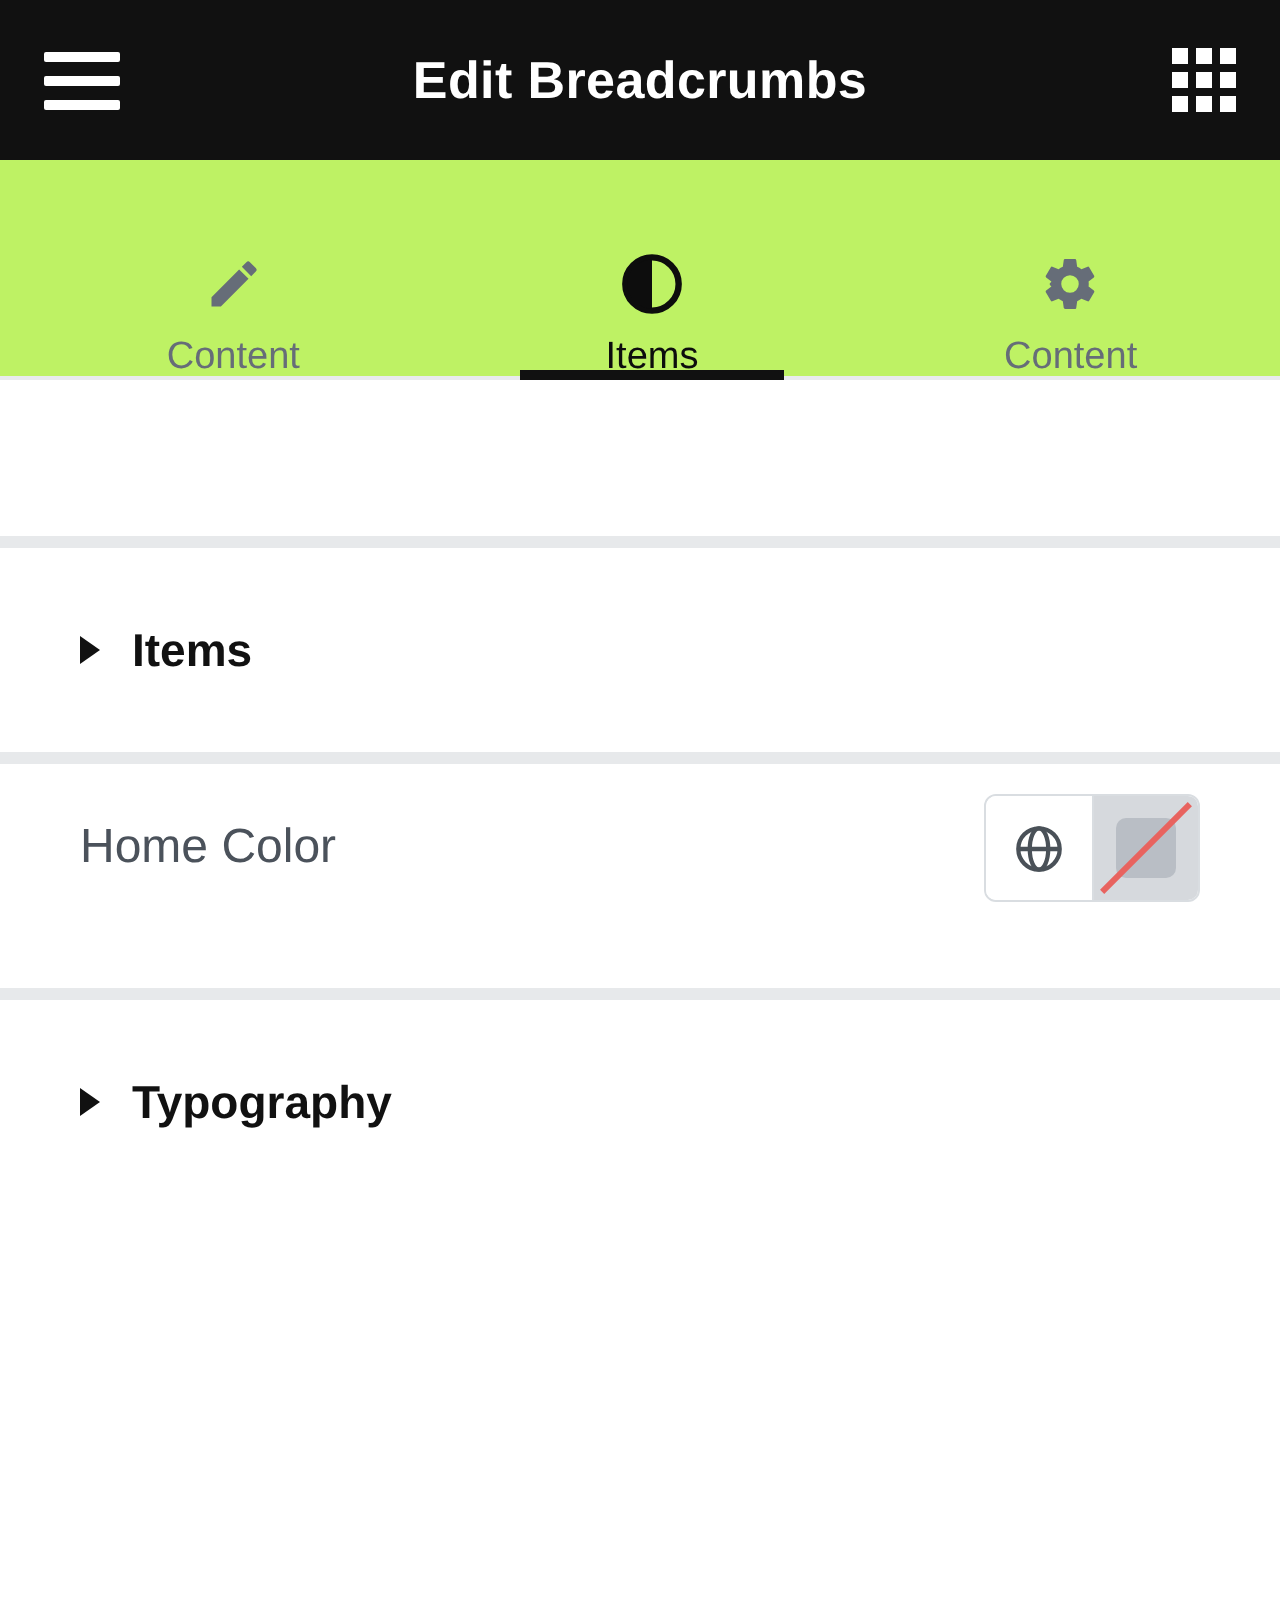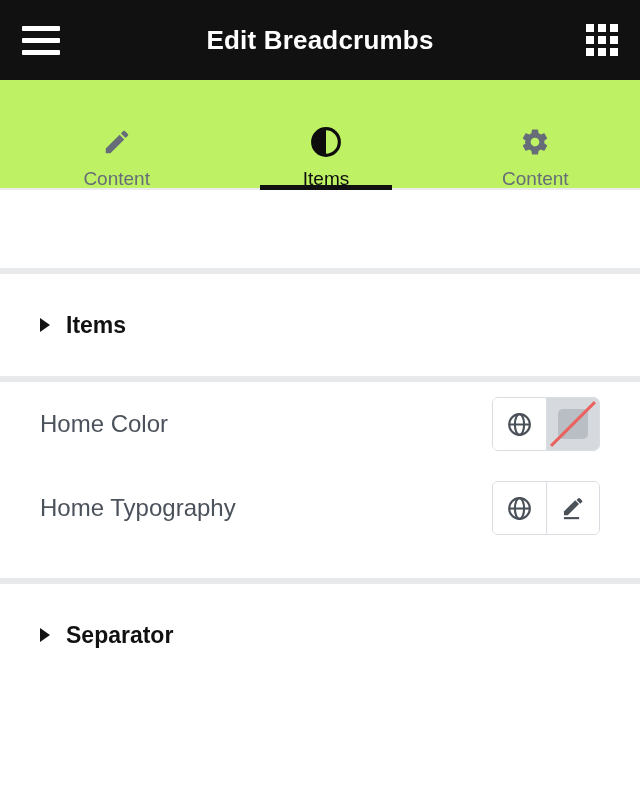--- a/index.html
+++ b/index.html
@@ -333,49 +333,30 @@
                 <line x1="2.8" y1="12" x2="21.2" y2="12"></line>
               </svg>
             </div>
             <div class="btn-cell swatch-empty">
               <span class="swatch-inner"></span>
               <span class="swatch-slash"></span>
             </div>
           </div>
         </div>
 
-        <div class="control-row">
-          <div class="control-label">Home Typography</div>
-          <div class="btn-group">
-            <div class="btn-cell">
-              <svg class="icon-svg" width="27" height="27" viewBox="0 0 24 24" fill="none" stroke="#4a5158" stroke-width="1.9">
-                <circle cx="12" cy="12" r="9.2"></circle>
-                <ellipse cx="12" cy="12" rx="4.1" ry="9.2"></ellipse>
-                <line x1="2.8" y1="12" x2="21.2" y2="12"></line>
-              </svg>
-            </div>
-            <div class="btn-cell">
-              <svg class="icon-svg" width="27" height="27" viewBox="0 0 24 24" fill="#4a5158">
-                <path d="M3.5 14.6V18h3.4L16.9 8l-3.4-3.4L3.5 14.6z"></path>
-                <path d="M19.6 6.2a.9.9 0 0 0 0-1.3l-2-2a.9.9 0 0 0-1.3 0l-1.6 1.6 3.3 3.3 1.6-1.6z"></path>
-                <rect x="3.5" y="19.6" width="13.5" height="1.9"></rect>
-              </svg>
-            </div>
-          </div>
-        </div>
 
       </div>
     </div>
 
     <div class="divider"></div>
 
     <div class="section">
       <div class="section-header">
         <span class="caret collapsed"></span>
-        <span class="section-title">Separator</span>
+        <span class="section-title">Typography</span>
       </div>
     </div>
 
     <div class="bottom-fill"></div>
 
   </div>
 
 </div>
 
 </body></html>

